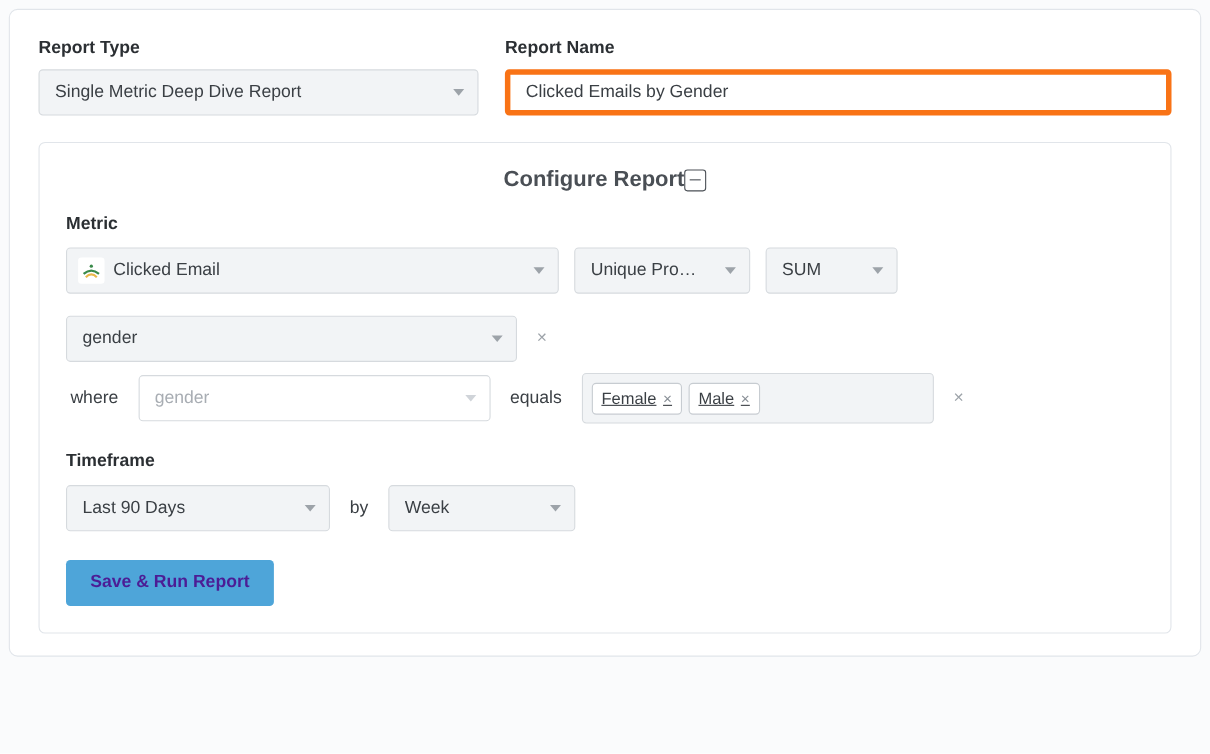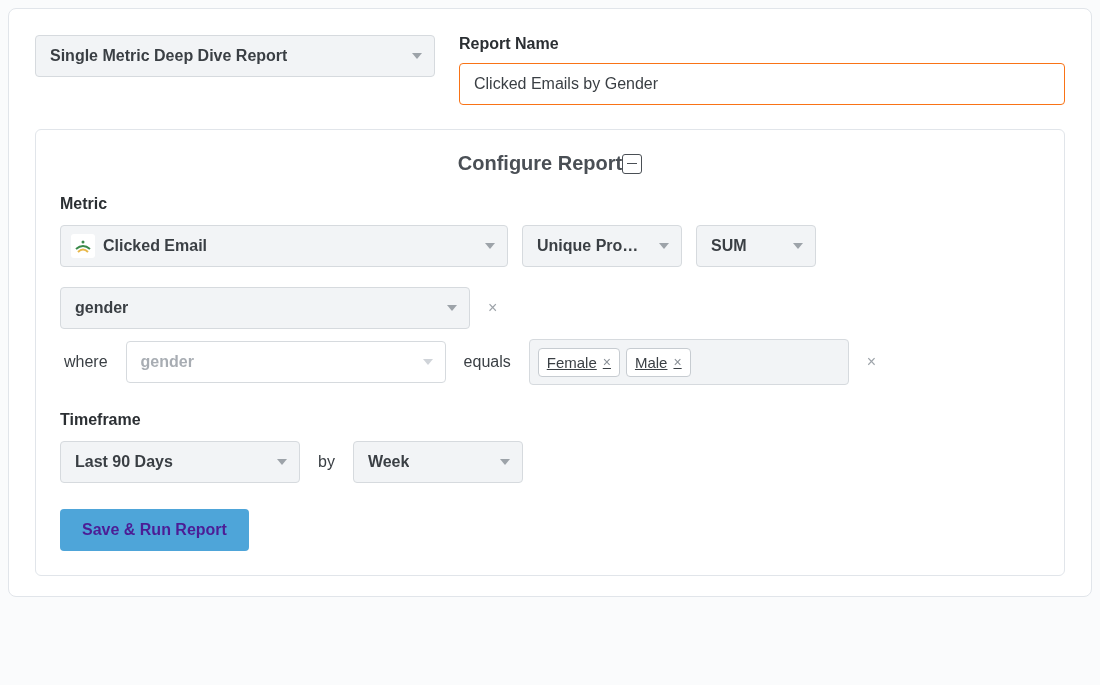--- a/index.html
+++ b/index.html
@@ -66,21 +66,21 @@
       top: 50%;
       transform: translateY(-50%);
       width: 0;
       height: 0;
       border-left: 5px solid transparent;
       border-right: 5px solid transparent;
       border-top: 6px solid #9da3a9;
     }
     .text-input {
       background: #ffffff;
-      border: 1px solid #f97316;
+      border: 5px solid #f97316;
       border-radius: 4px;
       height: 42px;
       padding: 0 14px;
       font-size: 16px;
       color: #3a3f44;
       width: 100%;
       outline: none;
     }
     .config-card {
       border: 1px solid #e1e5ea;
@@ -139,21 +139,20 @@
       justify-content: center;
       flex-shrink: 0;
     }
     .select.with-icon {
       padding-left: 10px;
     }
     .select-text {
       overflow: hidden;
       text-overflow: ellipsis;
       white-space: nowrap;
-      font-weight: bold;
     }
     .delete-x {
       color: #9da3a9;
       font-size: 16px;
       cursor: pointer;
       padding: 4px;
       line-height: 1;
     }
     .inline-label {
       font-size: 16px;
@@ -207,20 +206,21 @@
     .w-timeframe { width: 240px; }
     .w-interval { width: 170px; }
   </style>
 </head>
 <body>
 
 <div class="outer-card">
 
   <div class="top-row">
     <div class="field-group type">
+      <div class="label">Report Type</div>
       <div class="select">
         <span class="select-text">Single Metric Deep Dive Report</span>
         <span class="chevron"></span>
       </div>
     </div>
     <div class="field-group name">
       <div class="label">Report Name</div>
       <input type="text" class="text-input" value="Clicked Emails by Gender" style="">
     </div>
   </div>

